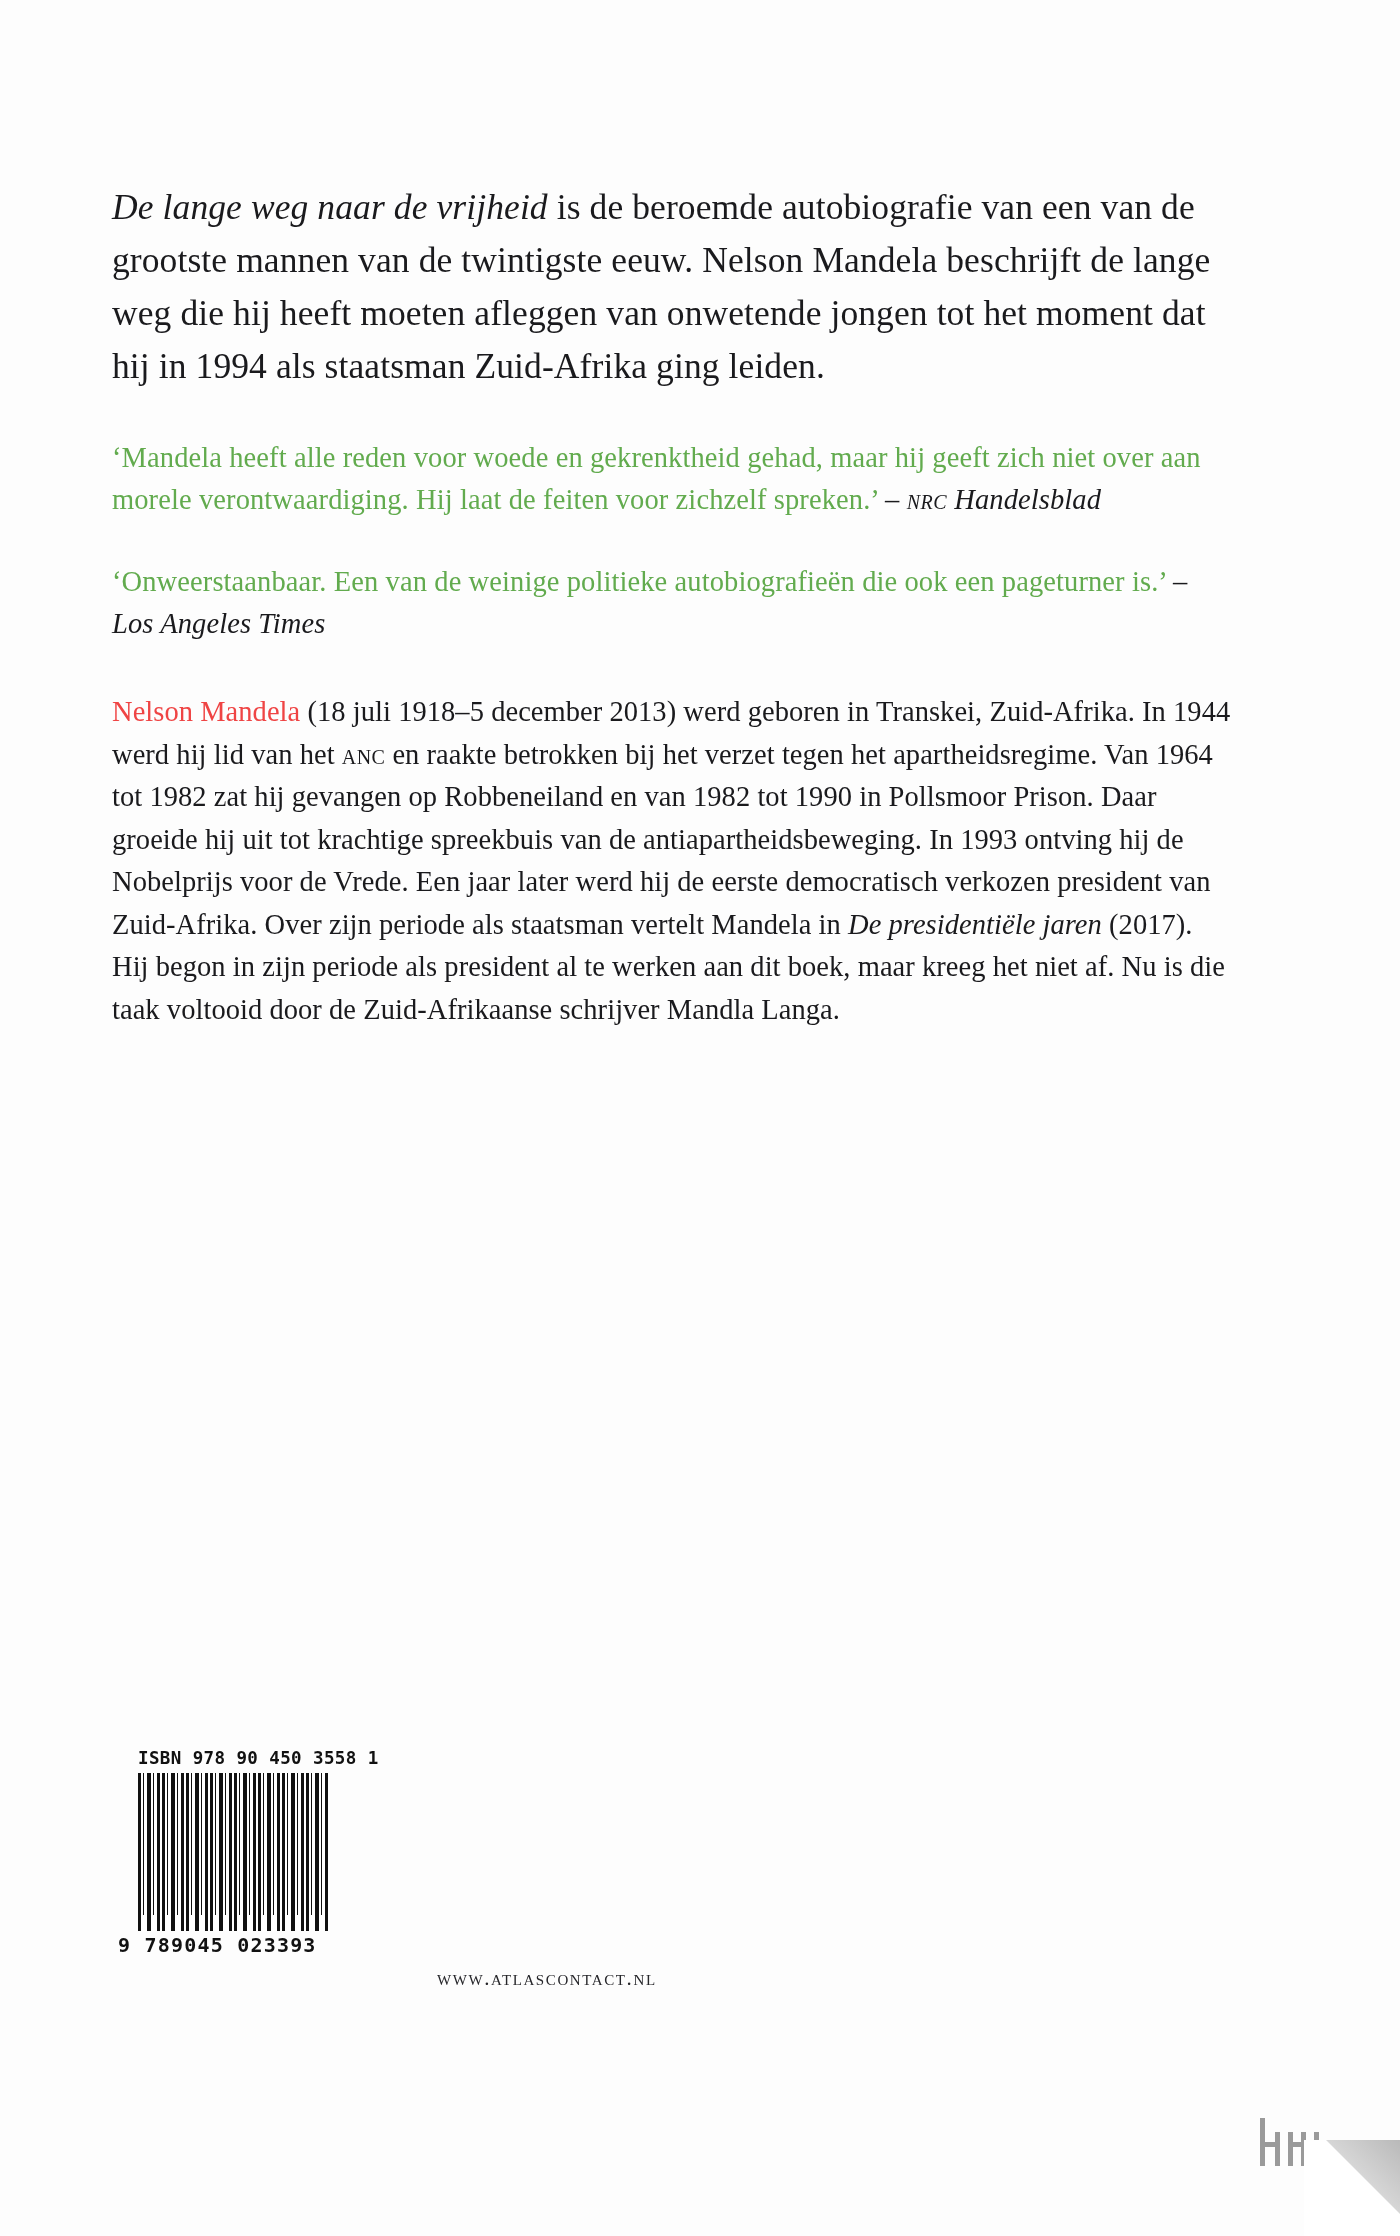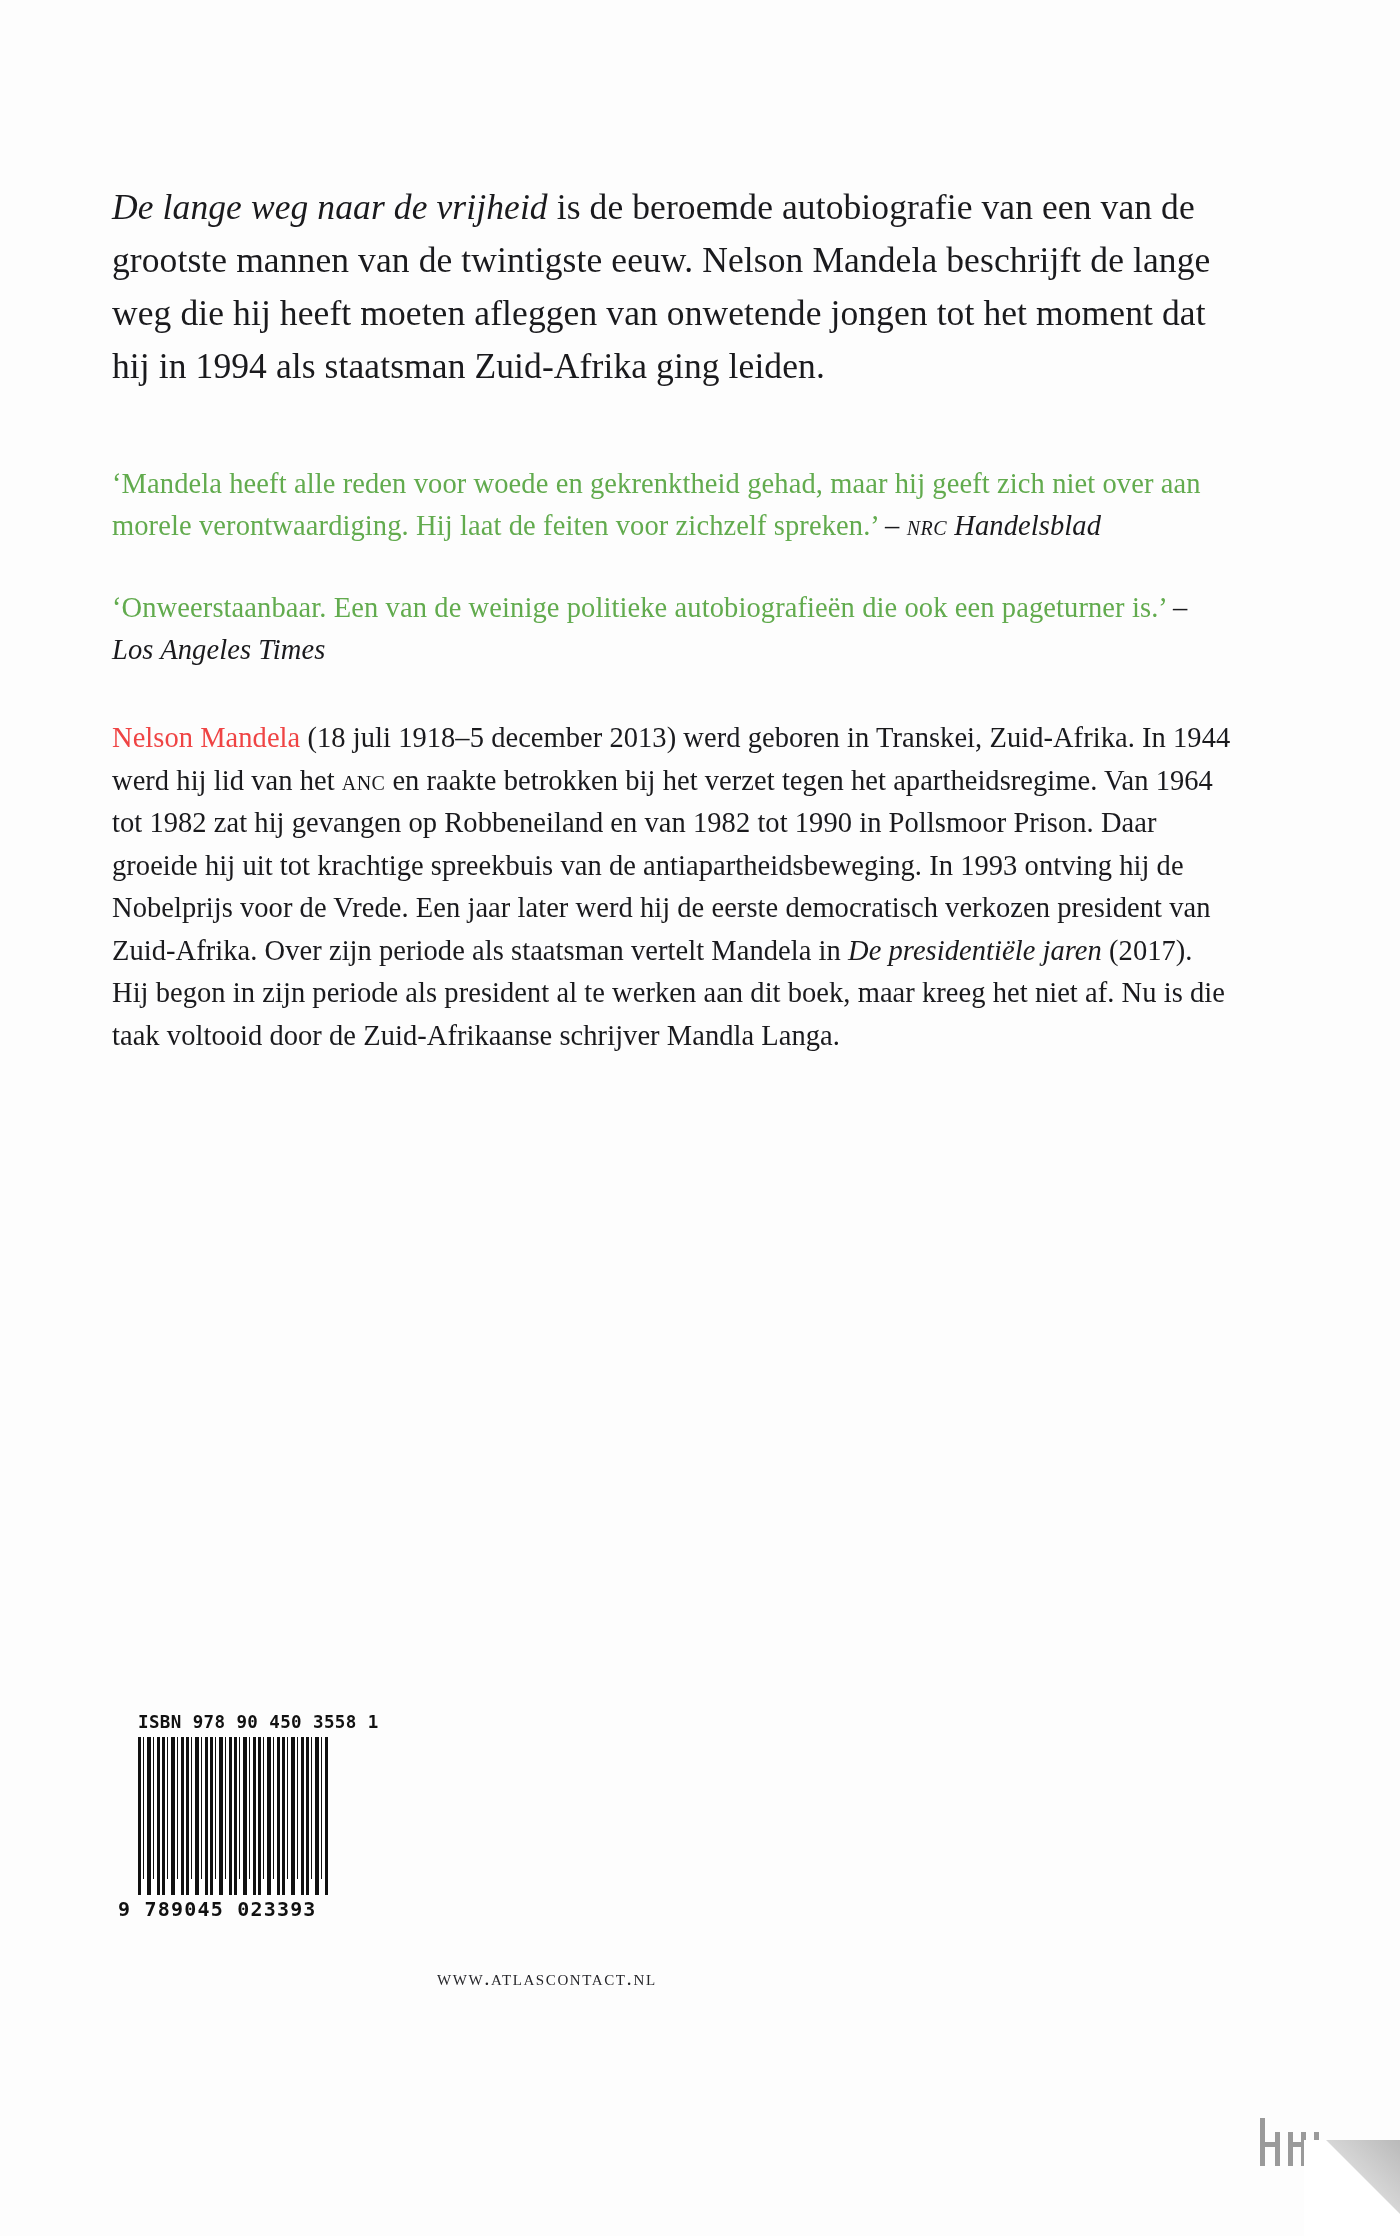--- a/index.html
+++ b/index.html
@@ -46,21 +46,21 @@
     color: #1a1a1d;
     letter-spacing: 0.1px;
   }
   .blurb p { margin: 0; }
   .blurb .title-italic {
     font-style: italic;
   }
 
   
   .quotes {
-    margin-top: 70px;
+    margin-top: 44px;
   }
   .quote {
     font-size: 28.5px;
     line-height: 42px;
     color: #62ab4e;
     margin-bottom: 40px;
     letter-spacing: 0.1px;
   }
   .quote:last-child { margin-bottom: 0; }
   .quote .source {
@@ -85,21 +85,21 @@
   .bio .smallcaps {
     font-variant: small-caps;
     letter-spacing: 0.4px;
   }
   .bio .booktitle { font-style: italic; }
 
   
   .barcode-block {
     position: absolute;
     left: 118px;
-    top: 1712px;
+    top: 1748px;
     width: 270px;
   }
   .isbn-text {
     font-family: "DejaVu Sans Mono", "Liberation Mono", monospace;
     font-size: 17.5px;
     font-weight: bold;
     letter-spacing: 0.4px;
     color: #111;
     margin-left: 20px;
     margin-bottom: 5px;

